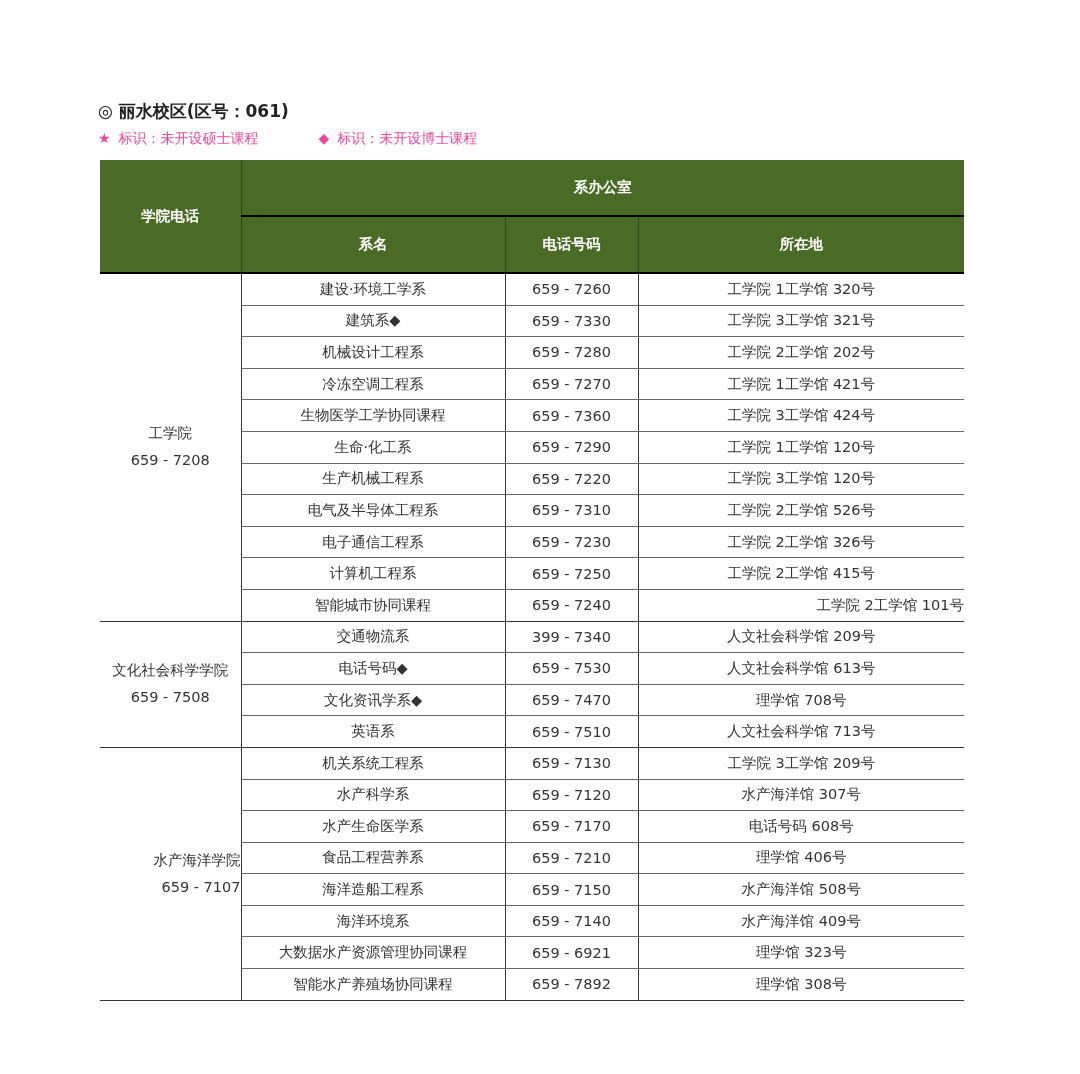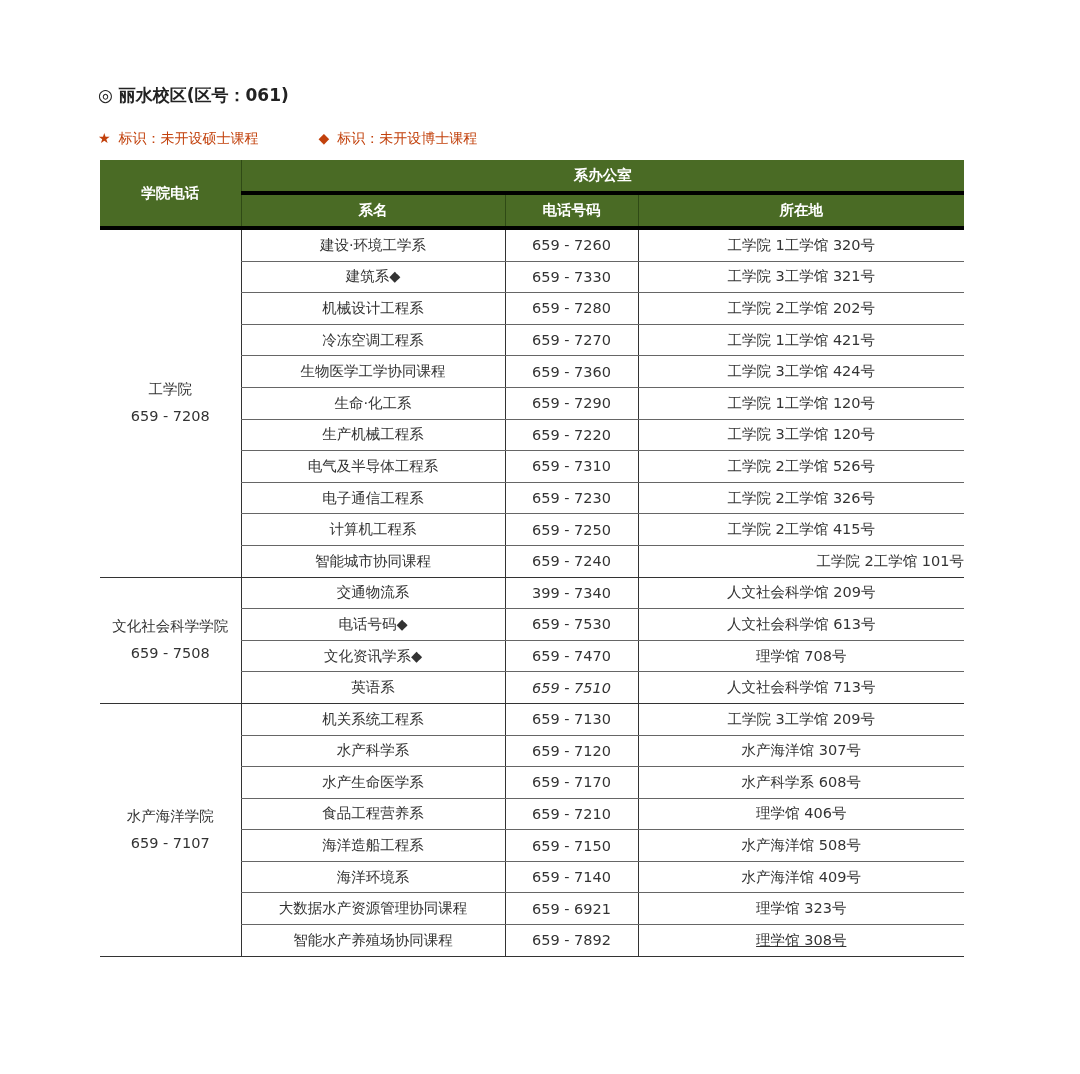--- a/index.html
+++ b/index.html
@@ -1,23 +1,23 @@
 <!DOCTYPE html>
 <html><head>
 <meta charset="utf-8">
 <style>
   html, body { margin:0; padding:0; background:#ffffff; }
   body { width:1080px; height:1074px; position:relative; font-family:"DejaVu Sans", "Liberation Sans", sans-serif; color:#333; }
-  .title { position:absolute; left:98px; top:84px; font-size:17px; font-weight:bold; color:#222; }
-  .legend { position:absolute; left:98px; top:130px; font-size:14px; color:#c2410c; display:flex; }
+  .title { position:absolute; left:98px; top:100px; font-size:17px; font-weight:bold; color:#222; }
+  .legend { position:absolute; left:98px; top:130px; font-size:14px; color:#ec4899; display:flex; }
   .legend .item { margin-right:60px; }
   .legend .glyph { margin-right:8px; }
   table { position:absolute; left:100px; top:160px; width:864px; border-collapse:collapse; table-layout:fixed; font-size:14.5px; }
   col.c1 { width:141px; } col.c2 { width:264px; } col.c3 { width:133px; } col.c4 { width:326px; }
-  th { background:#4a6b25; color:#fff; font-weight:bold; height:31px; padding:0; border-left:1px solid #2f4a15; border-bottom:4px solid #000000; font-size:14.5px; }
+  th { background:#4a6b25; color:#fff; font-weight:bold; height:31px; padding:12px; border-left:1px solid #2f4a15; border-bottom:2px solid #000000; font-size:14.5px; }
   th.first { border-left:none;margin-left:20px; }
   td { height:30.6px; padding:0; text-align:center; border-bottom:1px solid #666; border-left:1px solid #333; color:#333; white-space:nowrap; }
   td.college { border-left:none; line-height:27px; vertical-align:middle; }
   tr.last td { border-bottom:1.5px solid #333; }
 </style>
 </head>
 <body>
 
 <div class="title">
   <span>◎</span>
@@ -125,41 +125,41 @@
         <td>659 - 7530</td>
         <td>人文社会科学馆 613号</td>
       </tr>
       <tr>
         <td>文化资讯学系◆</td>
         <td>659 - 7470</td>
         <td>理学馆 708号</td>
       </tr>
       <tr>
         <td style="border-bottom: 1.5px solid rgb(51, 51, 51);">英语系</td>
-        <td style="border-bottom: 1.5px solid rgb(51, 51, 51); font-style: italic;">659 - 7510</td>
+        <td style="border-bottom: 1.5px solid rgb(51, 51, 51);">659 - 7510</td>
         <td style="border-bottom: 1.5px solid rgb(51, 51, 51);">人文社会科学馆 713号</td>
       </tr>
       <tr>
-        <td class="college" rowspan="8" style="border-bottom: 1.5px solid rgb(51, 51, 51);">
+        <td class="college" rowspan="8" style="border-bottom: 1.5px solid rgb(51, 51, 51); text-align: right;">
           <div>水产海洋学院</div>
           <div>659 - 7107</div>
         </td>
         <td>机关系统工程系</td>
         <td>659 - 7130</td>
         <td>工学院 3工学馆 209号</td>
       </tr>
       <tr>
         <td>水产科学系</td>
         <td>659 - 7120</td>
         <td>水产海洋馆 307号</td>
       </tr>
       <tr>
         <td>水产生命医学系</td>
         <td>659 - 7170</td>
-        <td>水产科学系 608号</td>
+        <td>电话号码 608号</td>
       </tr>
       <tr>
         <td>食品工程营养系</td>
         <td>659 - 7210</td>
         <td>理学馆 406号</td>
       </tr>
       <tr>
         <td>海洋造船工程系</td>
         <td>659 - 7150</td>
         <td>水产海洋馆 508号</td>
@@ -170,16 +170,16 @@
         <td>水产海洋馆 409号</td>
       </tr>
       <tr>
         <td>大数据水产资源管理协同课程</td>
         <td>659 - 6921</td>
         <td>理学馆 323号</td>
       </tr>
       <tr class="last">
         <td style="border-bottom: 1.5px solid rgb(51, 51, 51);">智能水产养殖场协同课程</td>
         <td style="border-bottom: 1.5px solid rgb(51, 51, 51); margin-left: 22px;">659 - 7892</td>
-        <td style="border-bottom: 1.5px solid rgb(51, 51, 51); text-decoration: underline;">理学馆 308号</td>
+        <td style="border-bottom: 1.5px solid rgb(51, 51, 51);">理学馆 308号</td>
       </tr>
     </tbody>
 </table>
 
 </body></html>

